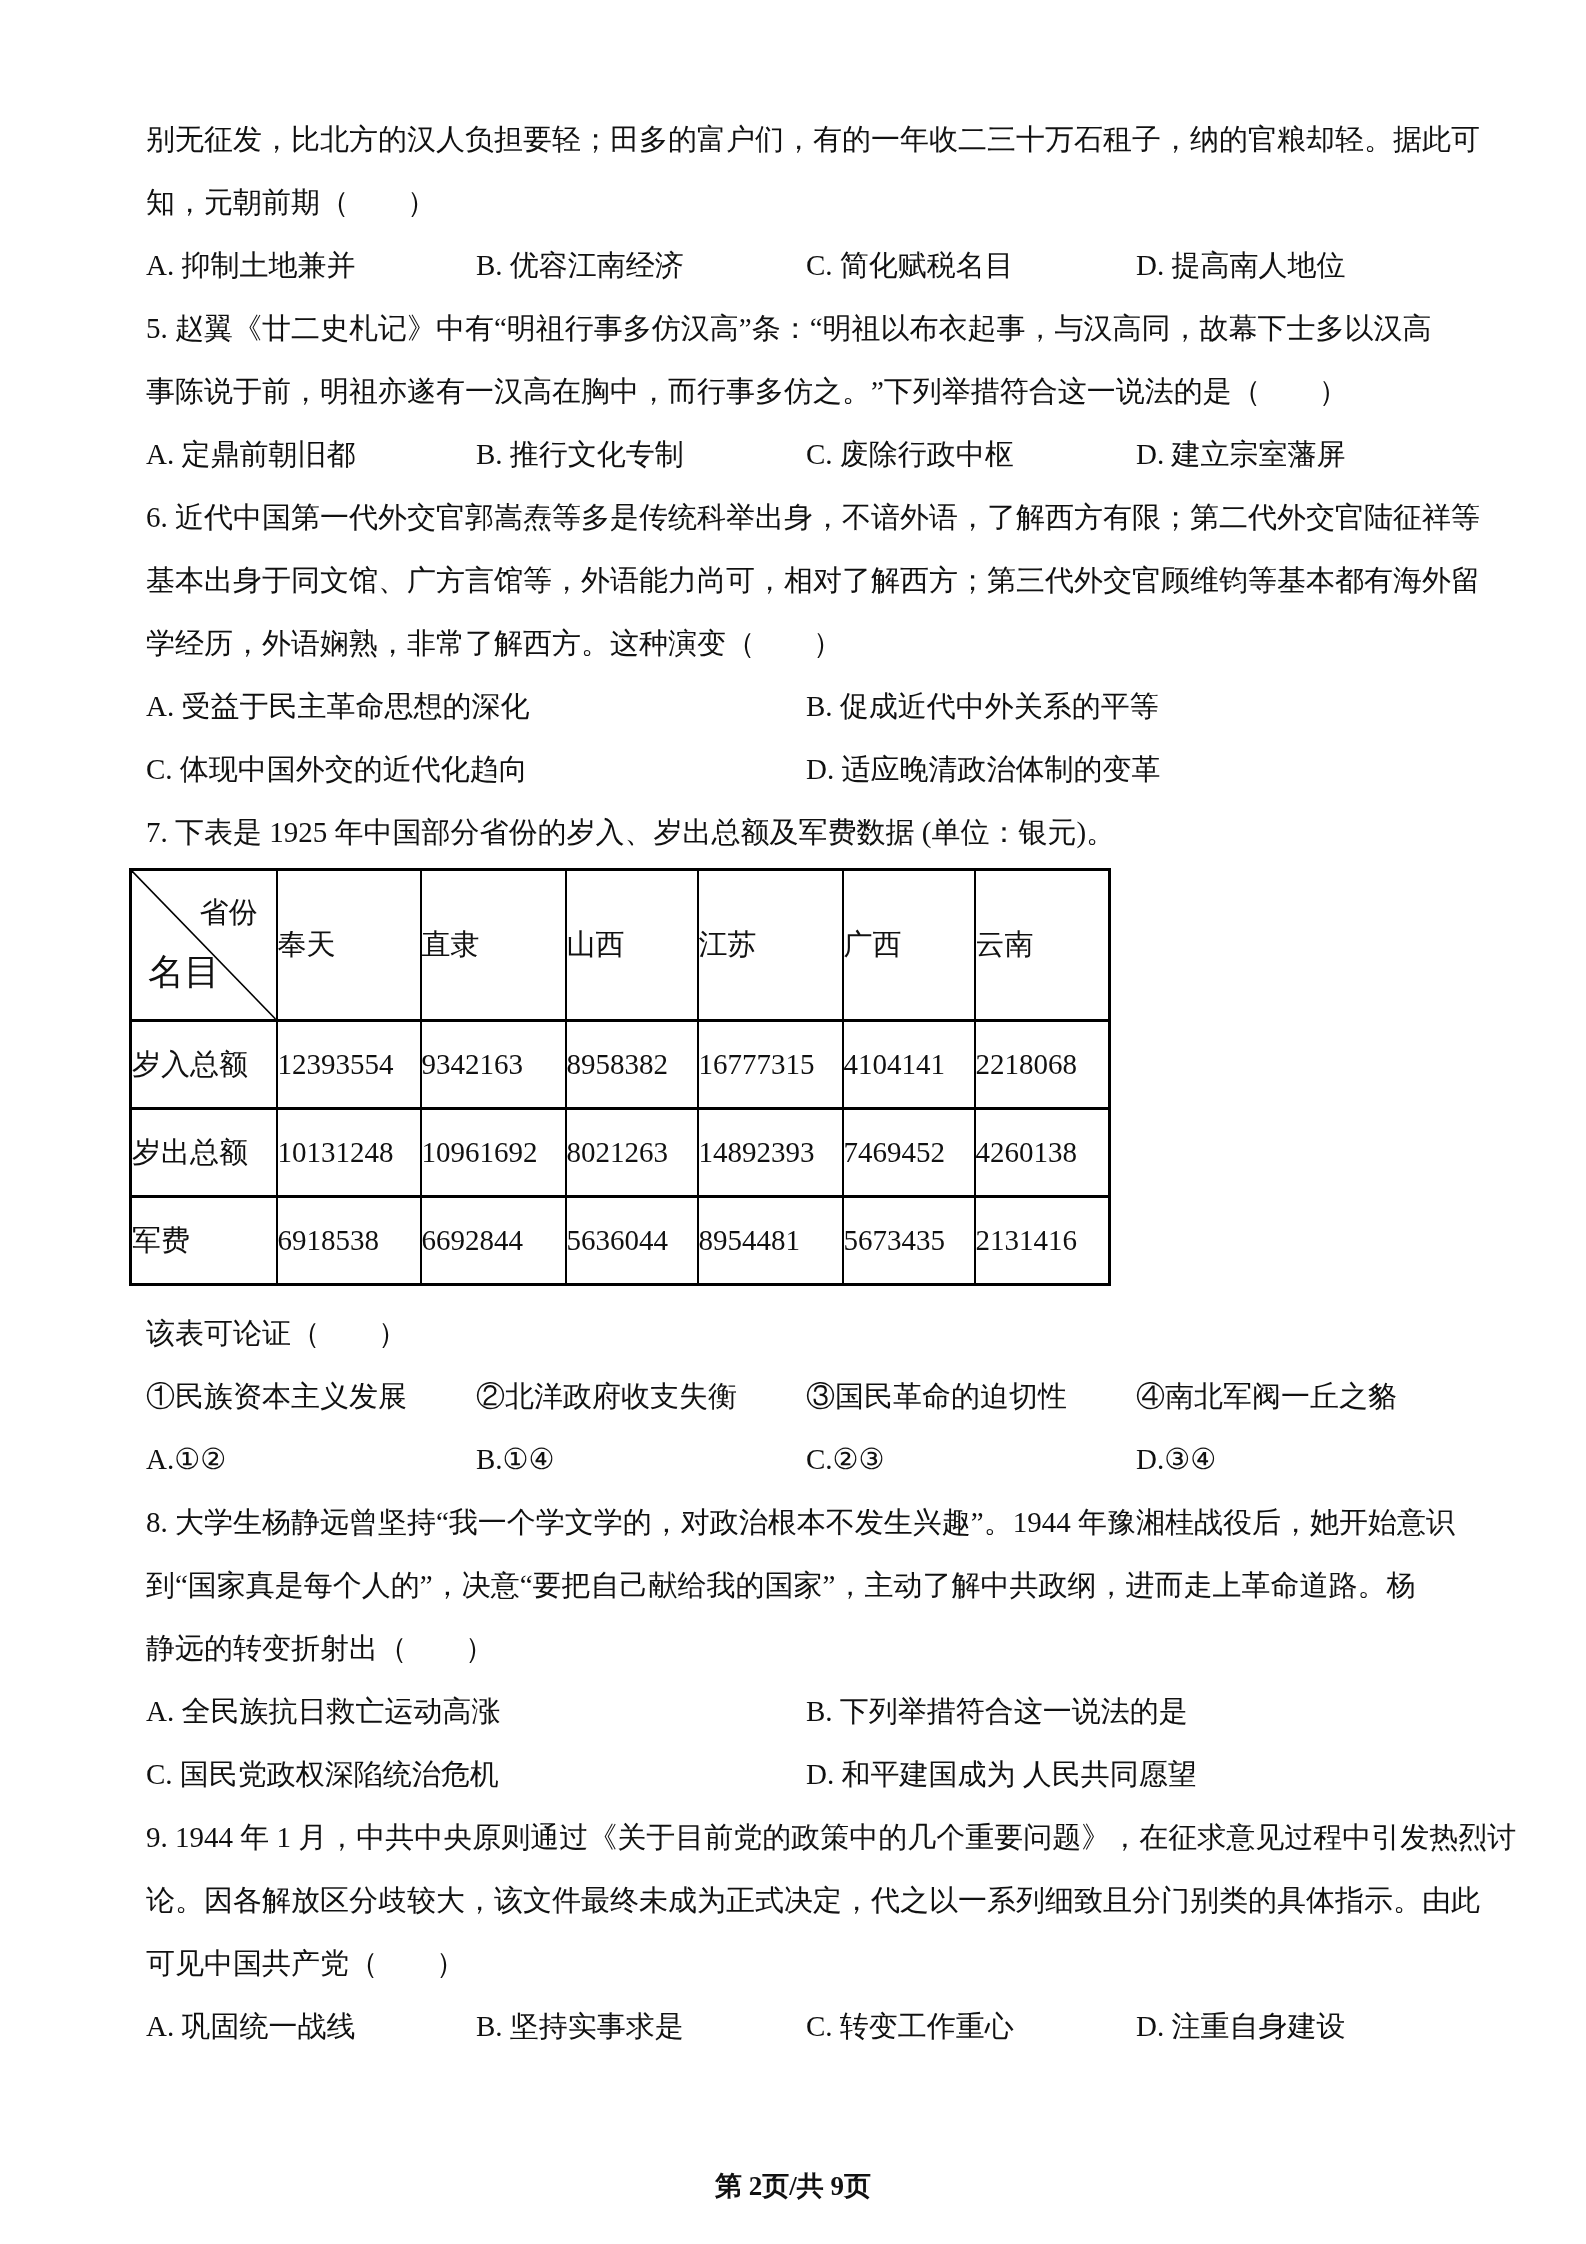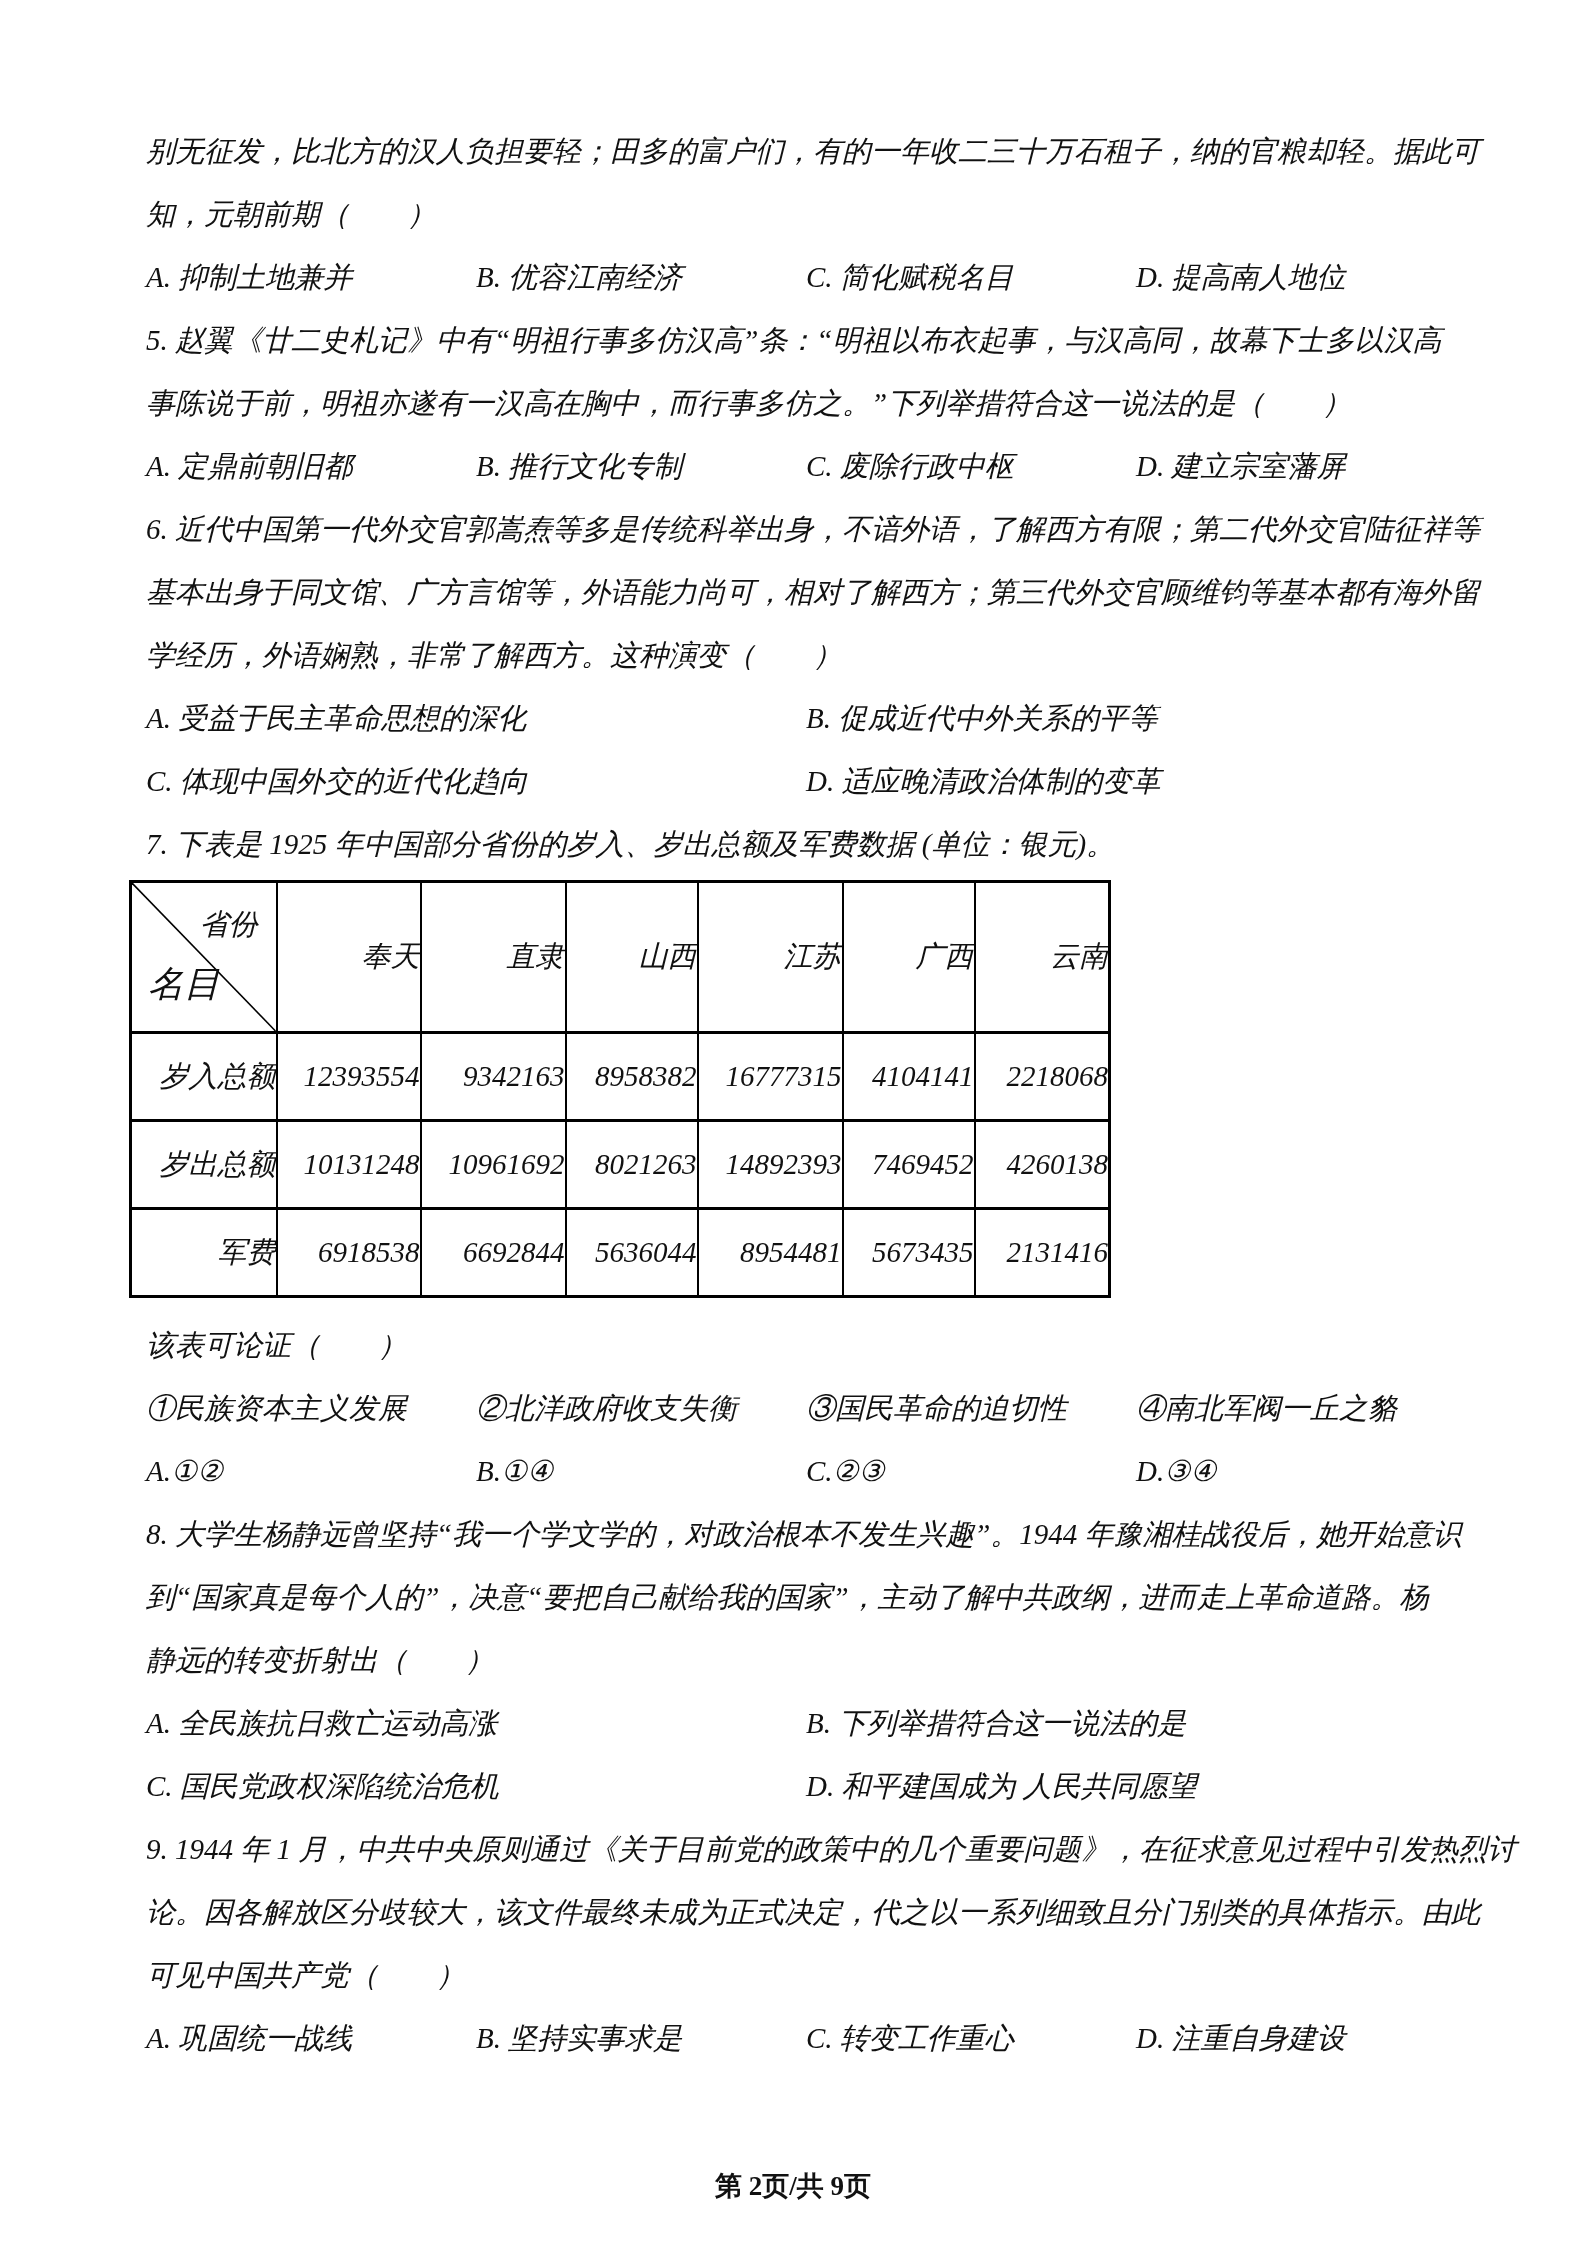--- a/index.html
+++ b/index.html
@@ -12,23 +12,22 @@
     width: 1586px;
     height: 2244px;
     background: #ffffff;
     color: #111111;
     font-family: "Liberation Serif", "DejaVu Serif", serif;
     overflow: hidden;
   }
   .content {
     position: absolute;
     left: 146px;
-    top: 120px;
+    top: 108px;
     width: 1320px;
-    font-style: italic;
   }
   .line {
     font-size: 29px;
     line-height: 63px;
     white-space: nowrap;
   }
   .row {
     display: flex;
     line-height: 63px;
     font-size: 29px;
@@ -41,21 +40,21 @@
     border-collapse: collapse;
     table-layout: fixed;
     margin: 4px 0 16px -17px;
     border: 3px solid #000;
   }
   table.qtable td {
     border-left: 2px solid #000;
     border-right: 2px solid #000;
     border-top: 3px solid #000;
     border-bottom: 3px solid #000;
-    text-align: right;
+    text-align: left;
     vertical-align: middle;
     font-size: 29px;
     padding: 0;
     overflow: hidden;
   }
   td.corner {
     position: relative;
   }
   td.corner svg {
     position: absolute;

